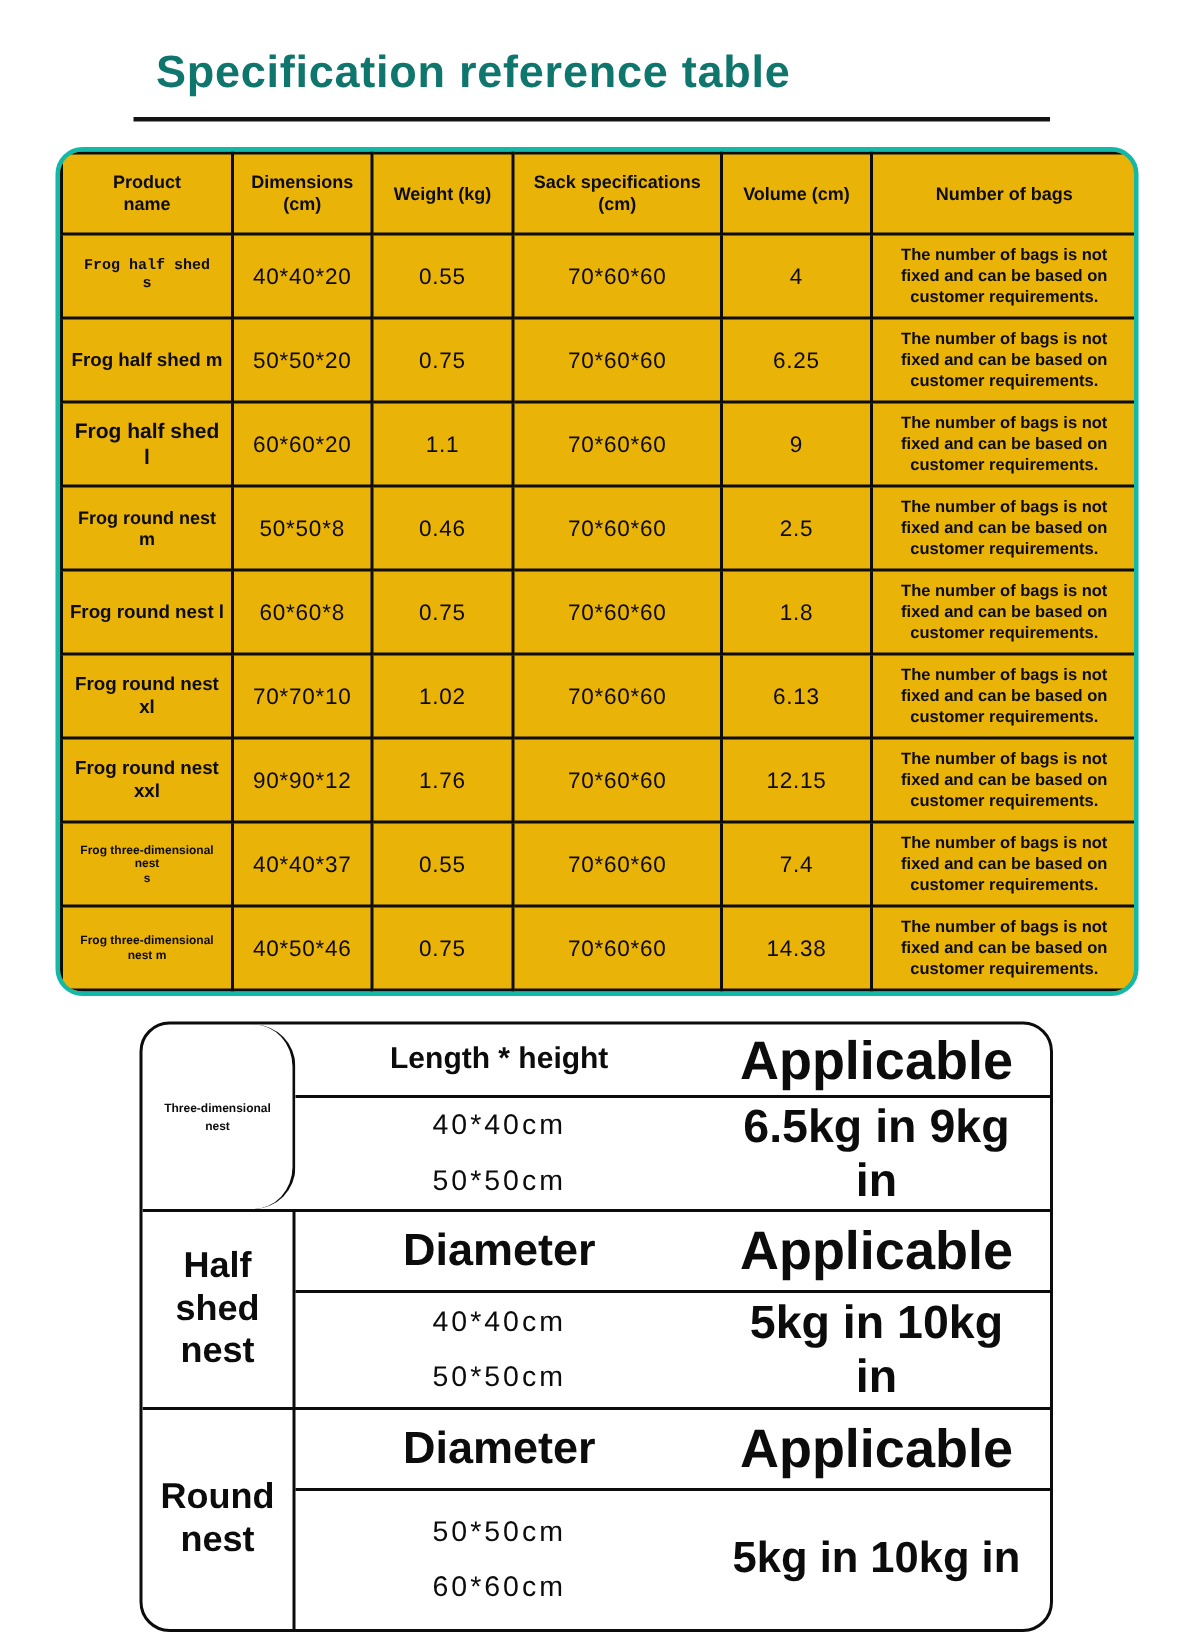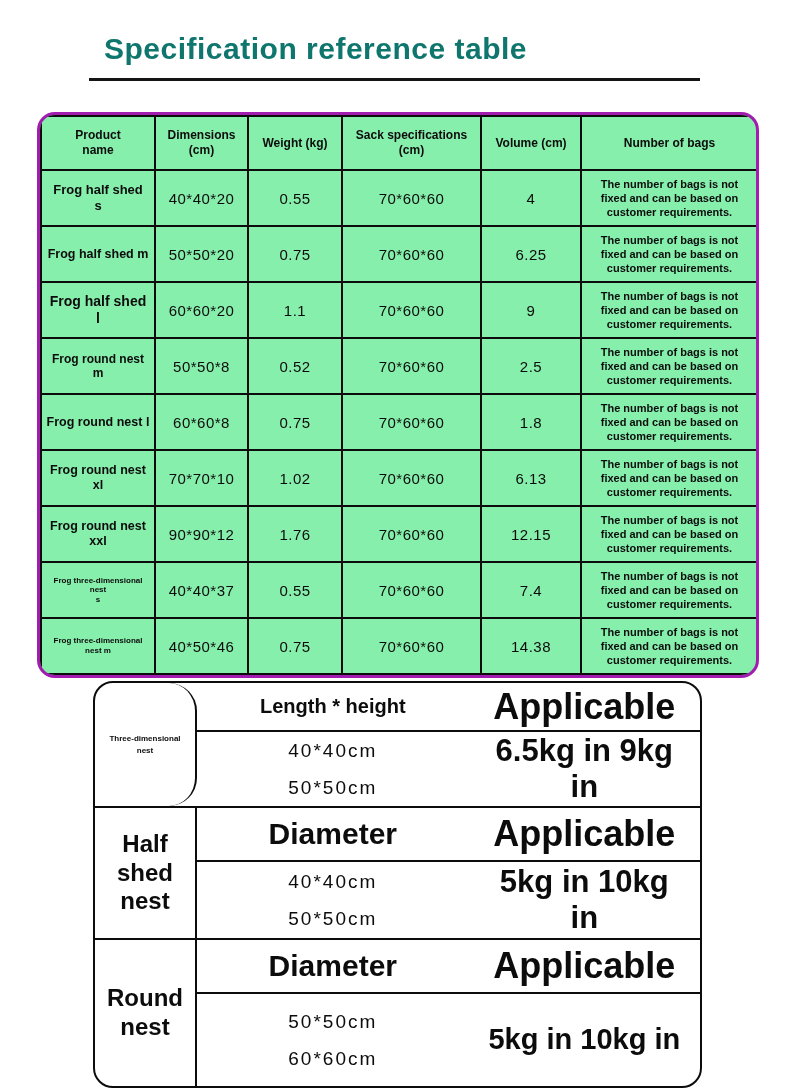--- a/index.html
+++ b/index.html
@@ -14,37 +14,37 @@
     font-size:30px; font-weight:bold; color:#0f766e; letter-spacing:0.5px;
     white-space:nowrap;
   }
   .title-underline {
     position:absolute; left:89px; top:78px; width:611px; height:3px;
     background:#141414;
   }
 
   
   .spec-wrap {
-    position:absolute; left:37px; top:112px; width:716px;
-    border:3px solid #a21caf; border-radius:18px; overflow:hidden;
-    background:#86efac;
+    position:absolute; left:37px; top:98px; width:716px;
+    border:3px solid #14b8a6; border-radius:18px; overflow:hidden;
+    background:#eab308;
   }
   .spec-wrap table {
     border-collapse:collapse; table-layout:fixed; width:100%;
   }
   .spec-wrap th, .spec-wrap td {
     border:2px solid #0c0c0c; text-align:center; vertical-align:middle;
     padding:2px 4px; overflow:hidden;
   }
   .spec-wrap th {
     height:48px; font-size:12px; font-weight:bold; white-space:pre-line; line-height:1.25;
   }
   .spec-wrap td { height:50px; }
   td.name  { font-weight:bold; font-size:12.5px; white-space:pre-line; line-height:1.2; }
-  td.name.sz-s  { font-size:13px; }
+  td.name.sz-s  { font-size:10px;font-family:Liberation Mono, monospace; }
   td.name.sz-xs { font-size:8px; }
   td.num   { font-size:15px; font-weight:400; letter-spacing:0.5px; }
   td.bags  { font-weight:bold; font-size:11px; line-height:1.3; padding:2px 9px; }
 
   
   .size-wrap {
     position:absolute; left:93px; top:681px; width:605px;
     border:2.5px solid #0c0c0c; border-radius:20px; overflow:hidden;
     background:#fff;
   }
@@ -129,21 +129,21 @@
         <td class="name" style="font-size:14px">Frog half shed l</td>
         <td class="num">60*60*20</td>
         <td class="num">1.1</td>
         <td class="num">70*60*60</td>
         <td class="num">9</td>
         <td class="bags">The number of bags is not fixed and can be based on customer requirements.</td>
       </tr>
       <tr>
         <td class="name" style="font-size:12px">Frog round nest m</td>
         <td class="num">50*50*8</td>
-        <td class="num">0.52</td>
+        <td class="num">0.46</td>
         <td class="num">70*60*60</td>
         <td class="num">2.5</td>
         <td class="bags">The number of bags is not fixed and can be based on customer requirements.</td>
       </tr>
       <tr>
         <td class="name">Frog round nest l</td>
         <td class="num">60*60*8</td>
         <td class="num">0.75</td>
         <td class="num">70*60*60</td>
         <td class="num">1.8</td>

